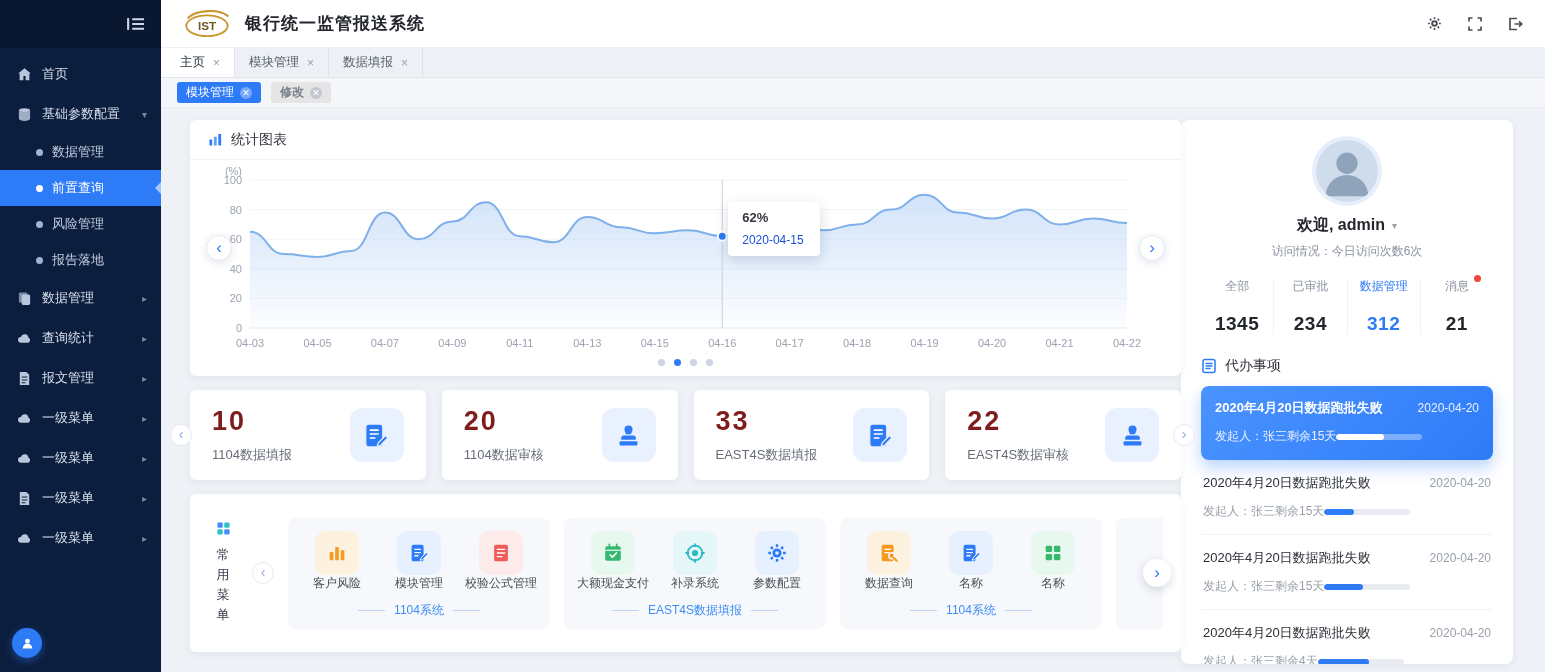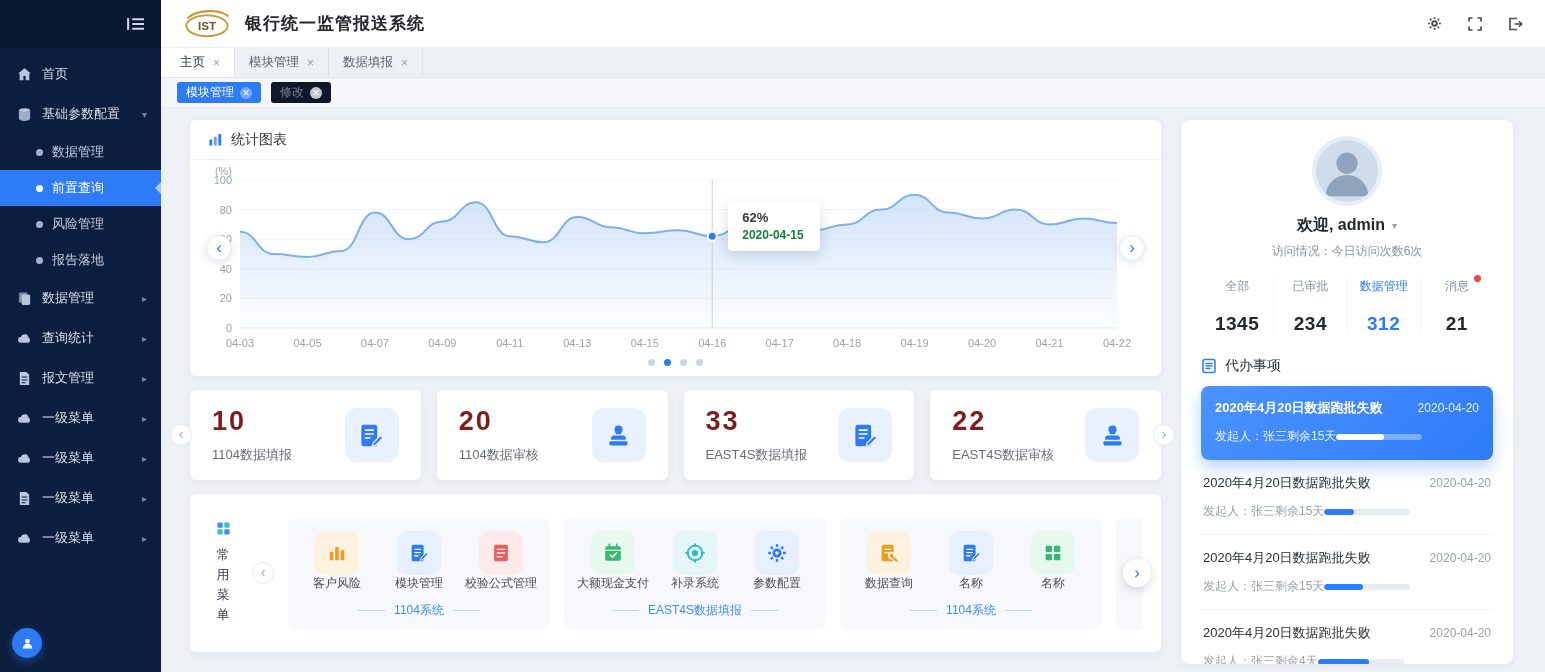--- a/index.html
+++ b/index.html
@@ -31,38 +31,38 @@
   .top-icons span { cursor:pointer; display:flex; }
 
   .tabbar { height:30px; background:#edf0f4; display:flex; align-items:stretch; border-bottom:1px solid #e2e6ec; flex-shrink:0; }
   .tab { display:flex; align-items:center; gap:8px; padding:0 14px; font-size:12.5px; color:#5a6270; border-right:1px solid #dfe3e9; cursor:pointer; }
   .tab.active { background:#fff; color:#1f2d3d;padding-left:19px; }
   .tab-x { color:#9aa1ab; font-size:12px; }
 
   .tagbar { height:30px; background:#f4f6f9; display:flex; align-items:center; gap:10px; padding:0 16px; border-bottom:1px solid #e9ecf1; flex-shrink:0; }
   .chip { display:flex; align-items:center; gap:6px; height:21px; padding:0 9px; border-radius:3px; font-size:12px; cursor:pointer; }
   .chip.primary { background:#2e7bf8; color:#fff; }
-  .chip.default { background:#0f172a; color:#7a818c; }
+  .chip.default { background:#e5e5e5; color:#7a818c;font-weight:bold; }
   .chip-x { width:12px; height:12px; border-radius:50%; font-size:9px; line-height:12px; text-align:center; }
   .chip.primary .chip-x { background:rgba(255,255,255,.35); color:#fff; }
   .chip.default .chip-x { background:#c3c8d0; color:#fff; }
 
   
-  .content { flex:1; display:flex; gap:20px; padding:12px 32px 8px 29px; overflow:hidden; background:#eef1f5; }
+  .content { flex:1; display:flex; padding:12px 32px 8px 29px; overflow:hidden; background:#eef1f5; }
   .main-area { flex:1; min-width:0; display:flex; flex-direction:column; }
   .card { background:#fff; border-radius:6px; box-shadow:0 2px 8px rgba(35,61,115,.06); }
 
   
   .chart-card { position:relative; flex-shrink:0; }
   .chart-head { display:flex; align-items:center; gap:8px; height:40px; padding:0 18px; border-bottom:1px solid #f0f2f6; font-size:14px; color:#33373e; }
   .chart-body { position:relative; padding:4px 18px 0 8px; }
   #chart-svg { display:block; width:100%; height:190px; }
   .tooltip { position:absolute; background:#fff; border-radius:4px; box-shadow:0 4px 14px rgba(30,50,90,.18); padding:8px 16px 9px 14px; pointer-events:none; }
   .tt-val { font-size:13px; font-weight:bold; color:#33373e; }
-  .tt-date { font-size:12px; color:#15803d; margin-top:3px; white-space:nowrap;font-weight:bold; }
+  .tt-date { font-size:12px; color:#1d4ed8; margin-top:8px; white-space:nowrap; }
   .pager { display:flex; justify-content:center; gap:9px; padding:5px 0 10px; }
   .dot { width:7px; height:7px; border-radius:50%; background:#ccd6e6; cursor:pointer; }
   .dot.active { background:#2e7bf8; }
   .car-arrow { position:absolute; top:50%; transform:translateY(-50%); width:26px; height:26px; border-radius:50%; background:#fff; border:1px solid #e3e9f2; box-shadow:0 2px 8px rgba(20,40,90,.12); display:flex; align-items:center; justify-content:center; color:#2e7bf8; font-size:17px; cursor:pointer; line-height:1; padding-bottom:2px; }
   .car-arrow.left { left:16px; } .car-arrow.right { right:16px; }
 
   
   .stat-row { position:relative; display:flex; gap:16px; margin-top:14px; flex-shrink:0; }
   .stat-card { flex:1; display:flex; align-items:center; justify-content:space-between; padding:16px 22px; cursor:pointer; }
   .stat-num { font-size:27px; font-weight:bold; color:#7f1d1d; letter-spacing:2px; }

